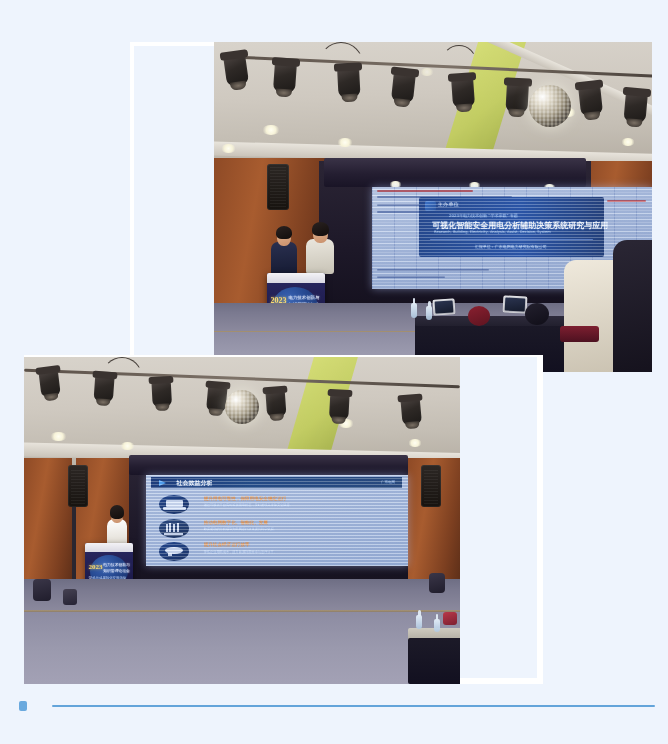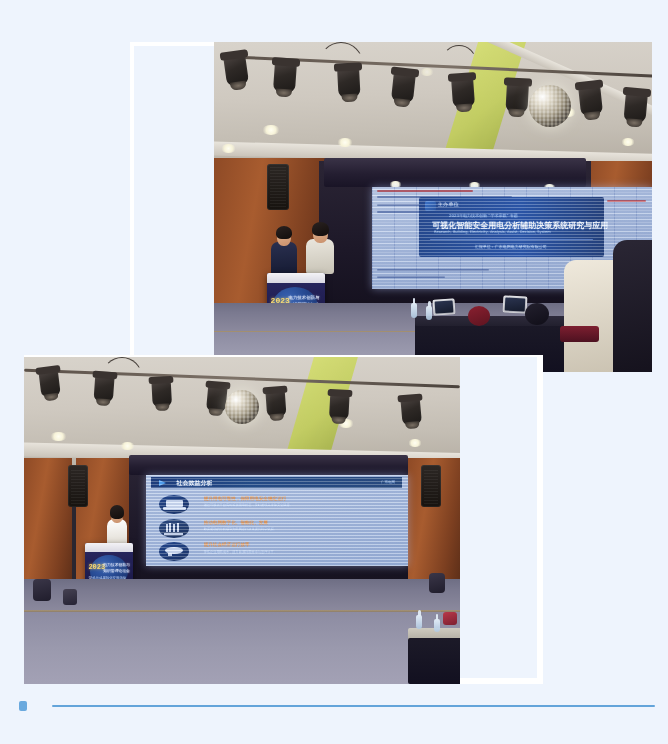--- a/index.html
+++ b/index.html
@@ -226,21 +226,21 @@
   }
   .lectern-top {
     position: absolute; left: 0; right: 0; top: 0;
     height: 18%;
     background: linear-gradient(180deg,#f3f2f6,#d9d8e2);
   }
   .lectern-year {
     position: absolute;
     color: #f6d872;
     font-weight: bold;
-    font-family: Liberation Mono, monospace;
+    font-family: Liberation Serif, serif;
     text-shadow: 0 0 3px rgba(255,210,80,.9);
     text-align: right;
   }
   .lectern-title {
     position: absolute;
     color: #eef2ff;
     font-family: "DejaVu Sans", sans-serif;
     white-space: nowrap;
     text-shadow: 0 0 2px rgba(200,220,255,.9);
   }

